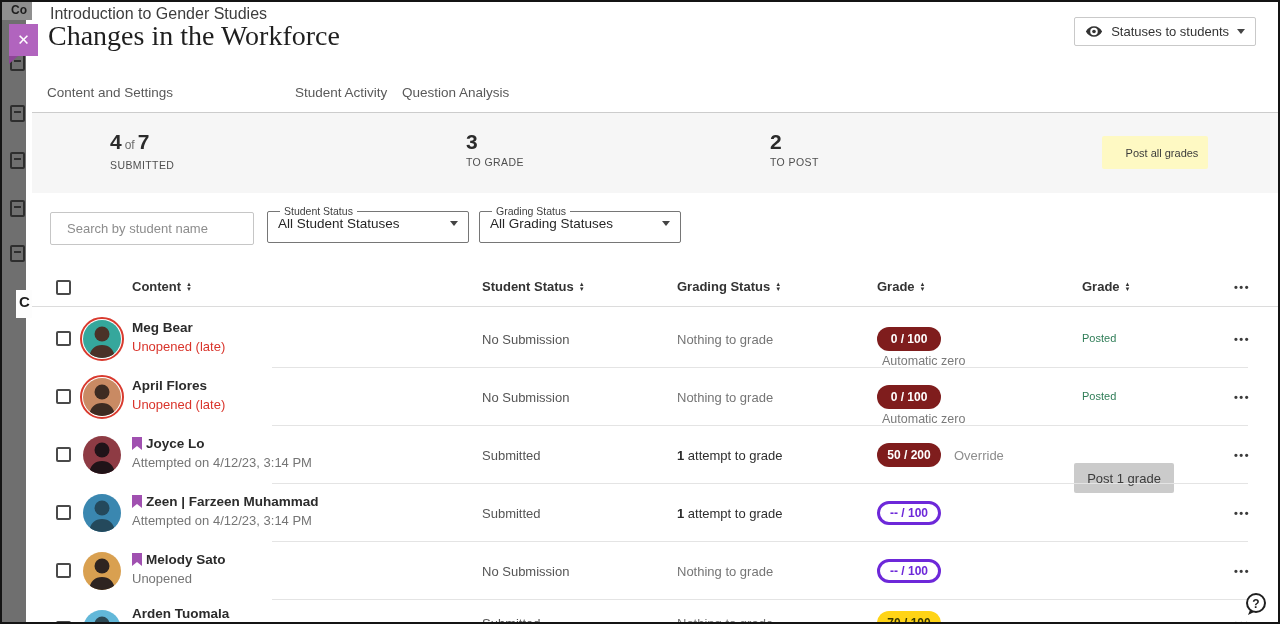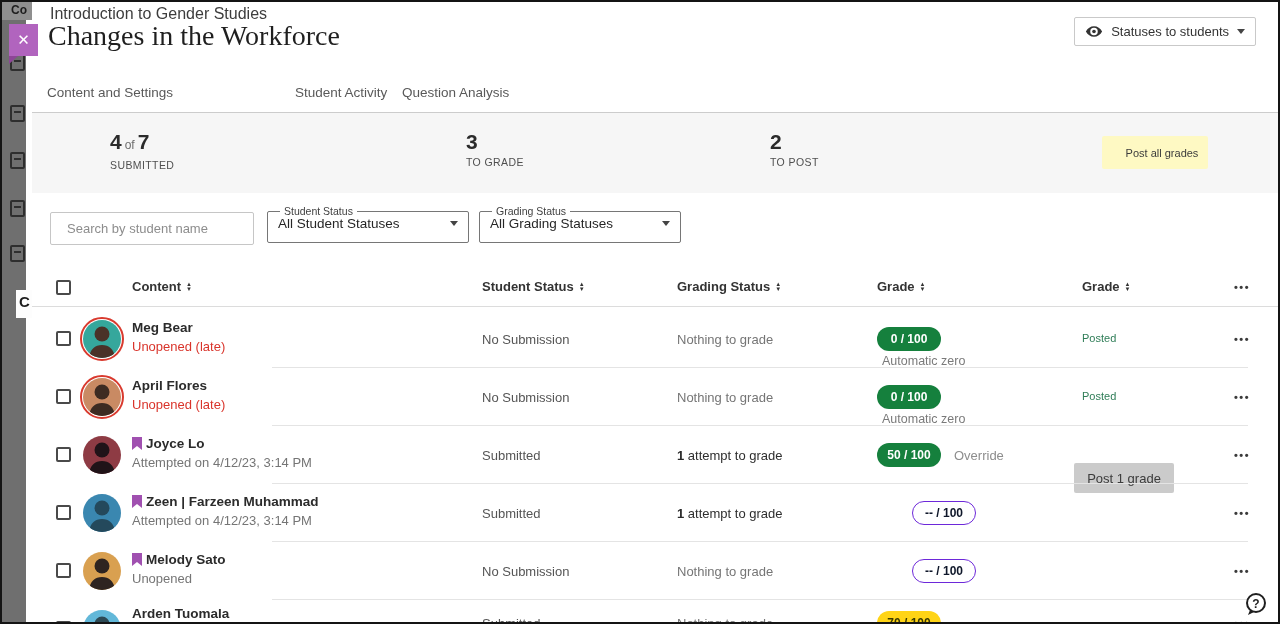--- a/index.html
+++ b/index.html
@@ -77,23 +77,23 @@
   .nameline{font-size:13.5px;font-weight:bold;color:#2b2b2b;display:flex;align-items:center;gap:4px;}
   .subline{font-size:13px;margin-top:4px;}
   .sub-red{color:#d9342b;}
   .sub-gray{color:#757575;}
   .col-status{position:absolute;left:450px;top:22px;font-size:13px;color:#555;}
   .col-grading{position:absolute;left:645px;top:22px;font-size:13px;color:#757575;}
   .col-grading .gcount{font-weight:bold;color:#2b2b2b;}
   .col-grading.dark{color:#2e2e2e;}
   .pill{position:absolute;left:845px;top:17px;min-width:64px;height:24px;border-radius:13px;
     display:inline-flex;align-items:center;justify-content:center;font-size:12px;font-weight:bold;padding:0 10px;}
-  .pill-red{background:#15803d;color:#fff;}
+  .pill-red{background:#7f1d1d;color:#fff;}
   .pill-yellow{background:#ffd416;color:#3a3a00;}
-  .pill-outline{background:#fff;border:1px solid #6d28d9;color:#0f172a;margin-left:35px;}
+  .pill-outline{background:#fff;border:3px solid #6d28d9;color:#6d28d9;}
   .gradenote{position:absolute;left:850px;top:44px;font-size:12.5px;color:#7a7a7a;white-space:nowrap;}
   .override{position:absolute;left:922px;top:22px;font-size:13px;color:#8d8d8d;}
   .posted{position:absolute;left:1050px;top:22px;font-size:11px;color:#2f7d57;}
   .postbtn{position:absolute;left:1042px;top:14px;width:100px;height:30px;background:#cbcbcb;border:none;
     border-radius:2px;font-size:13px;color:#3c3c3c;cursor:pointer;font-family:inherit;margin-top:23px;}
   .dots{font-size:11px;letter-spacing:1.5px;color:#3a3a3a;font-weight:bold;cursor:pointer;}
   .th-dots{position:absolute;left:1202px;top:13px;}
   .row .dots{position:absolute;left:1202px;top:23px;}
   
   .help{position:absolute;right:10px;bottom:6px;width:24px;height:24px;z-index:7;cursor:pointer;}
@@ -283,21 +283,21 @@
           </svg>
         <span>Joyce Lo</span>
       </div>
       <div class="subline sub-gray">Attempted on 4/12/23, 3:14 PM</div>
     </div>
     <div class="col-status">Submitted</div>
     <div class="col-grading dark">
       <span class="gcount">1</span>
       <span>attempt to grade</span>
     </div>
-    <div class="pill pill-red">50 / 100</div>
+    <div class="pill pill-red">50 / 200</div>
     <div class="override">Override</div>
     <button class="postbtn">Post 1 grade</button>
     <div class="dots">•••</div>
     <div class="rowline"></div>
   </div>
 
   <div class="row" style="top:482px">
     <div class="cb"></div>
     <div class="avwrap">
       <div class="av" style="background:#3a87b0">

